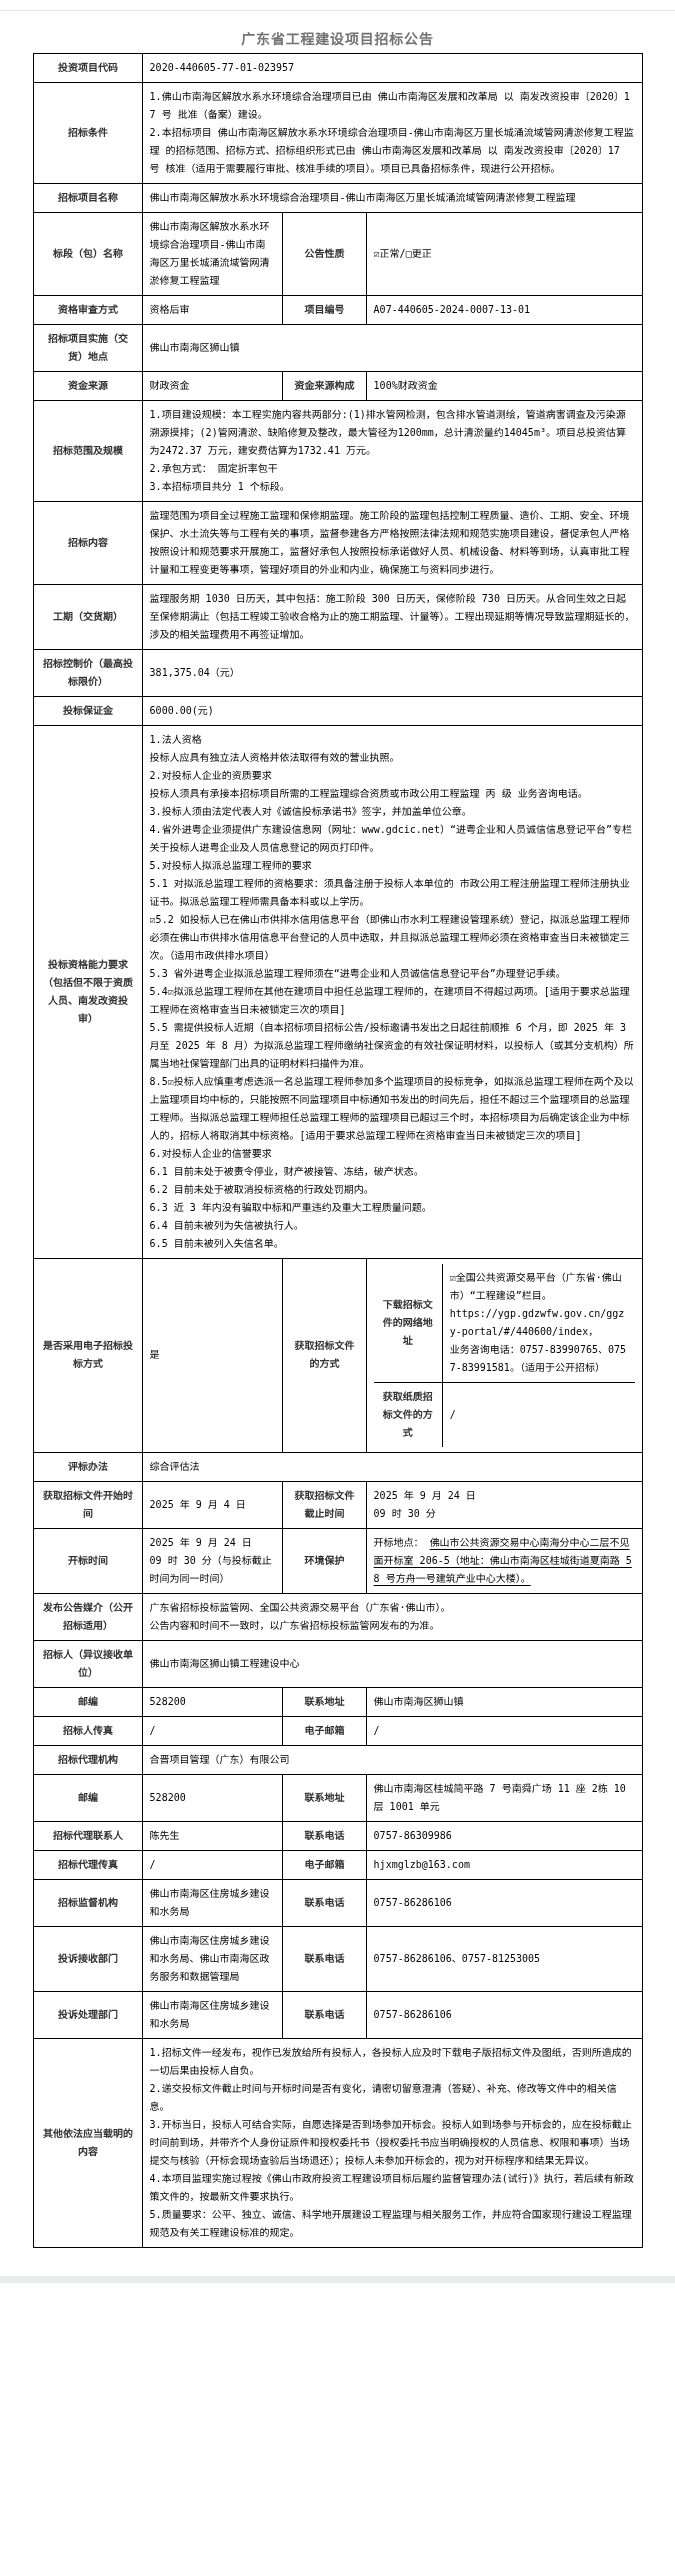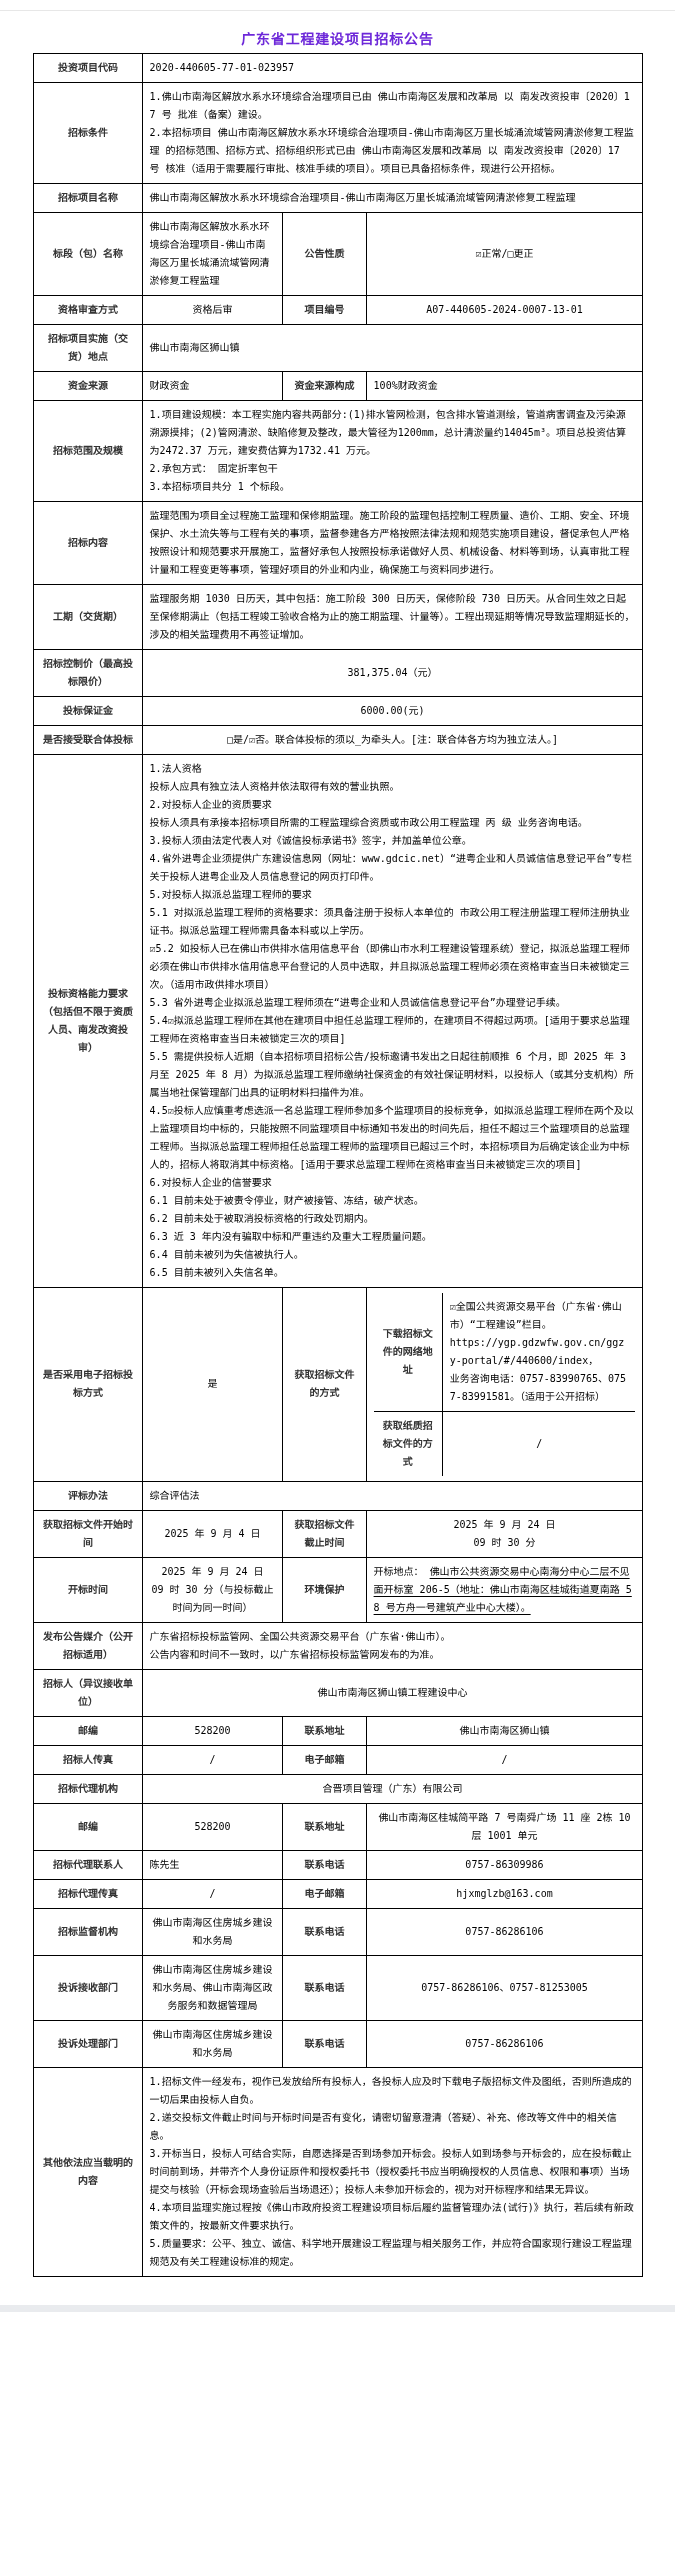--- a/index.html
+++ b/index.html
@@ -1,26 +1,26 @@
 <!DOCTYPE html>
 <html lang="zh-CN" style="font-size:13.2px"><head>
 <meta charset="utf-8">
 <style>
   html,body{margin:0;padding:0;background:#ffffff;}
   body{width:675px;font-family:"Liberation Sans","DejaVu Sans",sans-serif;color:#000;}
   .top-strip{height:10px;border-bottom:1.7px solid #e7e7e7;background:#ffffff;}
-  .page-title{font-size:14px;font-weight:bold;text-align:center;margin:16.5px 0 5px 0;color:#6d28d9;letter-spacing:0.8px;}
+  .page-title{font-size:14px;font-weight:bold;text-align:center;margin:16.5px 0 5px 0;color:#737373;letter-spacing:0.8px;}
   table.doc{width:609px;margin-left:33px;border-collapse:collapse;table-layout:fixed;border:1.7px solid #000;}
   table.doc td{border:0.8px solid #000;font-size:10px;line-height:18px;vertical-align:middle;
     padding:5px 6.6px;word-break:break-all;overflow-wrap:break-word;
     font-family:"DejaVu Sans Mono","DejaVu Sans",monospace;}
   td.lbl{font-weight:bold;text-align:center;color:#333;padding:5px 3.3px;
     font-family:"Liberation Sans","DejaVu Sans",sans-serif;}
   td.val{text-align:left;}
-  td.center{text-align:center;}
+  td.center{text-align:left;}
   td.nestwrap{padding:0;}
   table.inner{width:100%;border-collapse:collapse;table-layout:fixed;}
   table.inner td{border:0.8px solid #000;}
   table.inner tr:first-child>td{border-top:none;}
   table.inner tr:last-child>td{border-bottom:none;}
   table.inner td:first-child{border-left:none;}
   table.inner td:last-child{border-right:none;}
   .u{text-decoration:underline;text-underline-offset:2.5px;}
   .paragraph{min-height:18px;}
   .bottom-strip{height:7.4px;background:#e9ebee;margin-top:28px;}
@@ -95,39 +95,35 @@
       </tr>
       <tr>
         <td class="lbl">招标控制价（最高投标限价）</td>
         <td class="val center" colspan="3">381,375.04（元）</td>
       </tr>
       <tr>
         <td class="lbl">投标保证金</td>
         <td class="val center" colspan="3">6000.00(元)</td>
       </tr>
       <tr>
-        <td class="lbl">是否接受联合体投标</td>
-        <td class="val center" colspan="3">□是/☑否。联合体投标的须以_为牵头人。[注：联合体各方均为独立法人。]</td>
-      </tr>
-      <tr>
         <td class="lbl">投标资格能力要求（包括但不限于资质人员、南发改资投审）</td>
         <td class="val" colspan="3">
           <div class="paragraph">1.法人资格</div>
           <div class="paragraph">投标人应具有独立法人资格并依法取得有效的营业执照。</div>
           <div class="paragraph">2.对投标人企业的资质要求</div>
           <div class="paragraph">投标人须具有承接本招标项目所需的工程监理综合资质或市政公用工程监理 丙 级 业务咨询电话。</div>
           <div class="paragraph">3.投标人须由法定代表人对《诚信投标承诺书》签字，并加盖单位公章。</div>
           <div class="paragraph">4.省外进粤企业须提供广东建设信息网（网址：www.gdcic.net）“进粤企业和人员诚信信息登记平台”专栏关于投标人进粤企业及人员信息登记的网页打印件。</div>
           <div class="paragraph">5.对投标人拟派总监理工程师的要求</div>
           <div class="paragraph">5.1 对拟派总监理工程师的资格要求：须具备注册于投标人本单位的 市政公用工程注册监理工程师注册执业证书。拟派总监理工程师需具备本科或以上学历。</div>
           <div class="paragraph">☑5.2 如投标人已在佛山市供排水信用信息平台（即佛山市水利工程建设管理系统）登记，拟派总监理工程师必须在佛山市供排水信用信息平台登记的人员中选取，并且拟派总监理工程师必须在资格审查当日未被锁定三次。（适用市政供排水项目）</div>
           <div class="paragraph">5.3 省外进粤企业拟派总监理工程师须在“进粤企业和人员诚信信息登记平台”办理登记手续。</div>
           <div class="paragraph">5.4☑拟派总监理工程师在其他在建项目中担任总监理工程师的，在建项目不得超过两项。[适用于要求总监理工程师在资格审查当日未被锁定三次的项目]</div>
           <div class="paragraph">5.5 需提供投标人近期（自本招标项目招标公告/投标邀请书发出之日起往前顺推 6 个月，即 2025 年 3 月至 2025 年 8 月）为拟派总监理工程师缴纳社保资金的有效社保证明材料，以投标人（或其分支机构）所属当地社保管理部门出具的证明材料扫描件为准。</div>
-          <div class="paragraph">4.5☑投标人应慎重考虑选派一名总监理工程师参加多个监理项目的投标竞争，如拟派总监理工程师在两个及以上监理项目均中标的，只能按照不同监理项目中标通知书发出的时间先后，担任不超过三个监理项目的总监理工程师。当拟派总监理工程师担任总监理工程师的监理项目已超过三个时，本招标项目为后确定该企业为中标人的，招标人将取消其中标资格。[适用于要求总监理工程师在资格审查当日未被锁定三次的项目]</div>
+          <div class="paragraph">8.5☑投标人应慎重考虑选派一名总监理工程师参加多个监理项目的投标竞争，如拟派总监理工程师在两个及以上监理项目均中标的，只能按照不同监理项目中标通知书发出的时间先后，担任不超过三个监理项目的总监理工程师。当拟派总监理工程师担任总监理工程师的监理项目已超过三个时，本招标项目为后确定该企业为中标人的，招标人将取消其中标资格。[适用于要求总监理工程师在资格审查当日未被锁定三次的项目]</div>
           <div class="paragraph">6.对投标人企业的信誉要求</div>
           <div class="paragraph">6.1 目前未处于被责令停业，财产被接管、冻结，破产状态。</div>
           <div class="paragraph">6.2 目前未处于被取消投标资格的行政处罚期内。</div>
           <div class="paragraph">6.3 近 3 年内没有骗取中标和严重违约及重大工程质量问题。</div>
           <div class="paragraph">6.4 目前未被列为失信被执行人。</div>
           <div class="paragraph">6.5 目前未被列入失信名单。</div>
         </td>
       </tr>
       <tr>
         <td class="lbl">是否采用电子招标投标方式</td>

